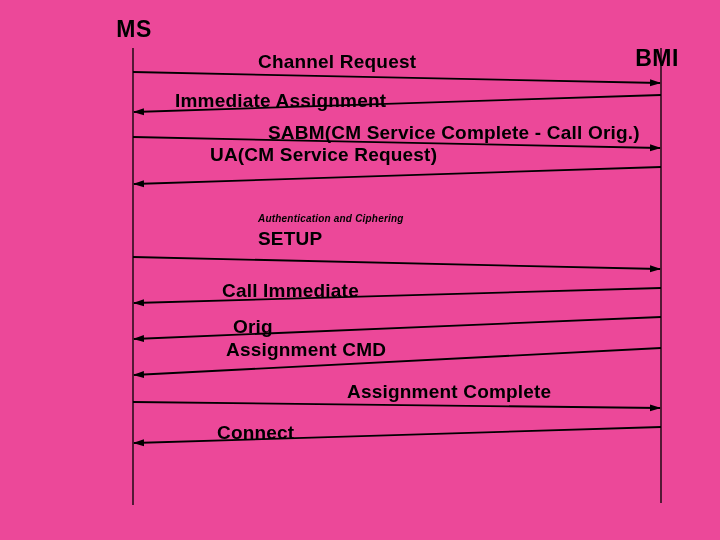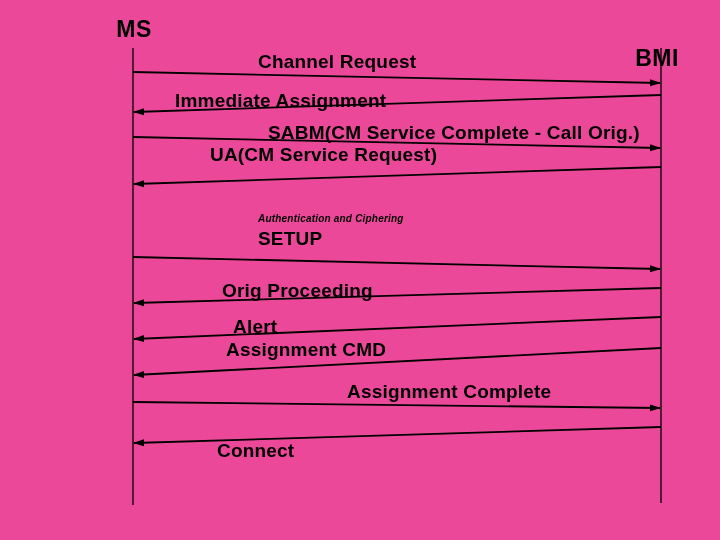--- a/index.html
+++ b/index.html
@@ -90,21 +90,21 @@
   <div class="actor-title" id="title-bmi">BMI</div>
 
 
 
   <div id="labels-layer">
       <div class="msg-label" style="left: 258px; top: 51px;">Channel Request</div>
       <div class="msg-label" style="left: 175px; top: 90px;">Immediate Assignment</div>
       <div class="msg-label" style="left: 268px; top: 122px;">SABM(CM Service Complete - Call Orig.)</div>
       <div class="msg-label" style="left: 186px; top: 144px; margin-left: 24px;">UA(CM Service Request)</div>
       <div class="msg-label" style="left: 258px; top: 228px;">SETUP</div>
-      <div class="msg-label" style="left: 222px; top: 280px;">Orig Proceeding</div>
-      <div class="msg-label" style="left: 233px; top: 316px;">Alert</div>
+      <div class="msg-label" style="left: 222px; top: 280px;">Call Immediate</div>
+      <div class="msg-label" style="left: 233px; top: 316px;">Orig</div>
       <div class="msg-label" style="left: 192px; top: 339px; margin-left: 34px;">Assignment CMD</div>
       <div class="msg-label" style="left: 347px; top: 381px; text-align: center;">Assignment Complete</div>
-      <div class="msg-label" style="left: 217px; top: 440px;">Connect</div>
+      <div class="msg-label" style="left: 217px; top: 422px;">Connect</div>
       <div class="annotation-label" style="left: 258px; top: 213px;">Authentication and Ciphering</div>
     </div>
 
 </div>
 
 </body></html>

